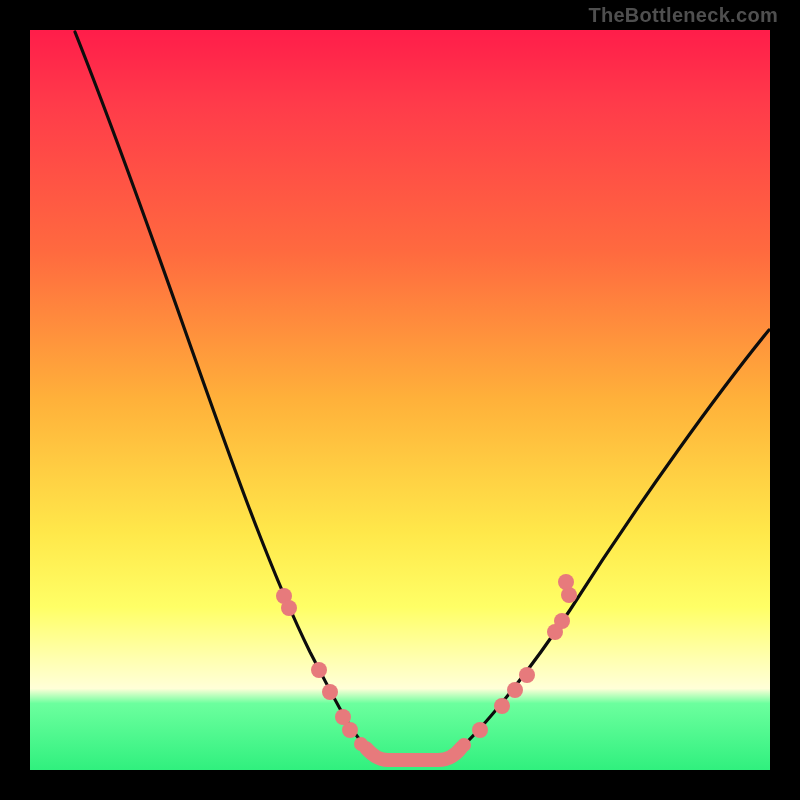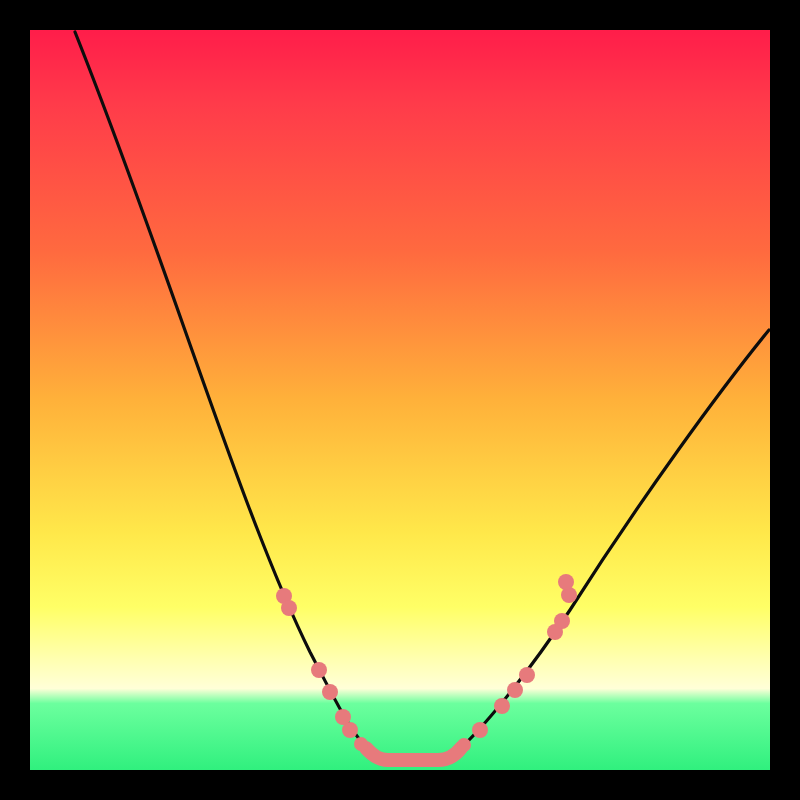--- a/index.html
+++ b/index.html
@@ -55,20 +55,21 @@
     left: 0;
     top: 0;
     width: 740px;
     height: 740px;
   }
 </style>
 </head>
 <body>
 
 <div class="frame">
+  <div class="watermark">TheBottleneck.com</div>
 
   <div class="plot-area">
     <svg class="curve" viewBox="0 0 740 740" preserveAspectRatio="none">
 
       <path fill="none" stroke="#0d0d0d" stroke-width="3.2" stroke-linecap="round" d="M 45 2 C 140 240, 210 480, 280 622 C 305 670, 320 700, 335 716 C 344 726, 350 730, 358 730 L 408 730 C 416 730, 424 726, 433 716 C 460 690, 500 640, 540 580 C 610 470, 690 360, 739 300"></path>
 
       <path fill="none" stroke="#e77a7c" stroke-width="14" stroke-linecap="round" d="M 336 718 C 344 727, 350 730, 358 730 L 408 730 C 416 730, 424 727, 431 718"></path>
 
       <circle cy="566" r="8" fill="#e77a7c" cx="254"></circle>
       <circle cy="578" r="8" fill="#e77a7c" cx="259"></circle>

